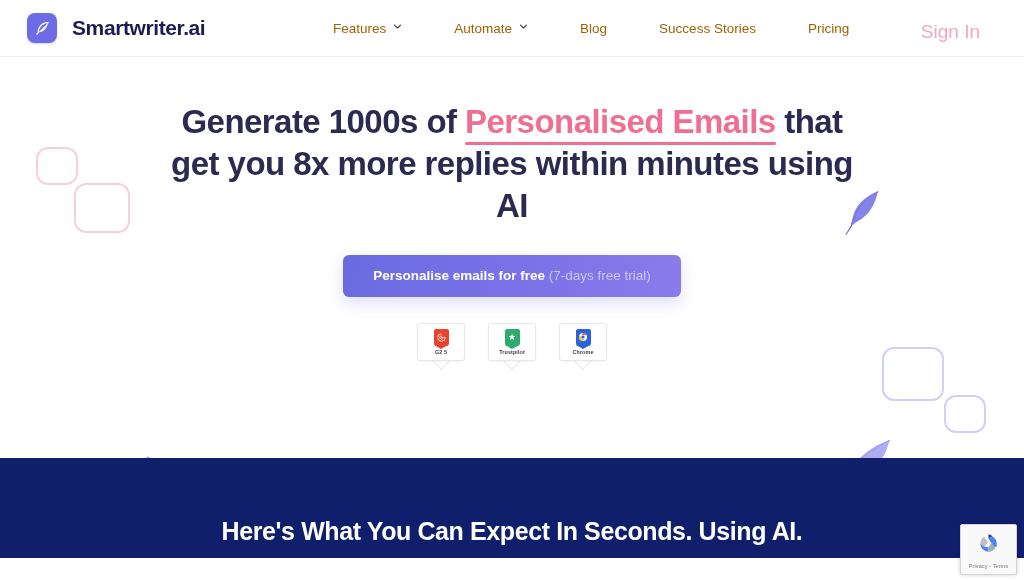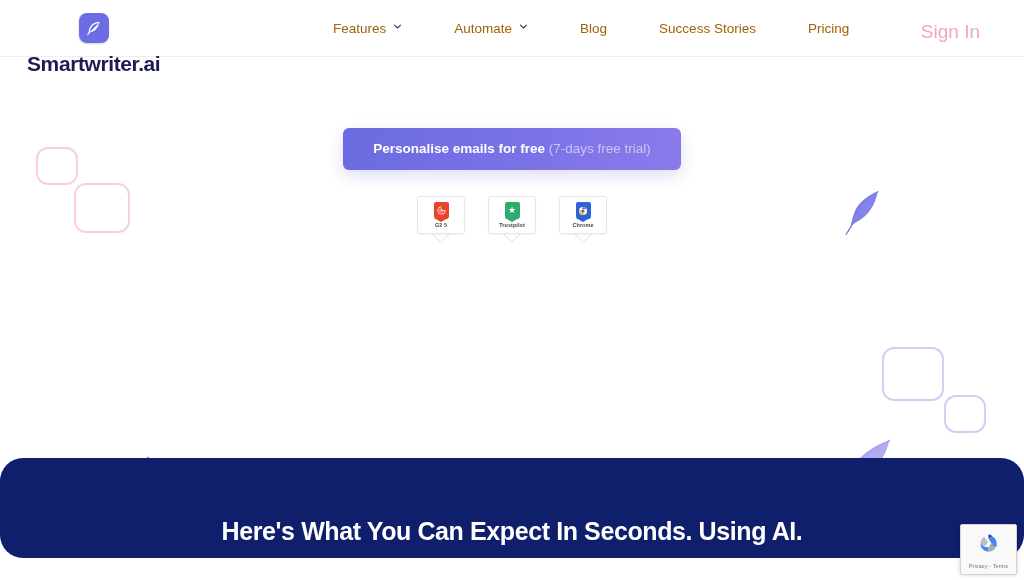--- a/index.html
+++ b/index.html
@@ -22,23 +22,22 @@
     display: flex;
     align-items: center;
     z-index: 40;
   }
   .brand {
     position: absolute;
     left: 27px;
     top: 13px;
     display: flex;
     align-items: center;
-    gap: 9px;
+    gap: 15px;
     text-decoration: none;
-    flex-direction: column;
   }
   .brand-mark {
     width: 30px; height: 30px;
     border-radius: 8px;
     background: #6c6ce5;
     display: flex; align-items: center; justify-content: center;
     box-shadow: 0 1px 2px rgba(80,80,160,.25);
   }
   .brand-name {
     font-size: 21px;
@@ -227,21 +226,20 @@
 
   
   .dark {
     position: relative;
     height: 100px;
     background: #0f1f6b;
     width: 100%;
     display: flex;
     align-items: flex-end;
     justify-content: center;
-    border-radius: 23px;
   }
   .dark h2 {
     font-size: 25px;
     font-weight: 700;
     color: #ffffff;
     letter-spacing: -0.4px;
     margin-bottom: 12px;
   }
 
   
@@ -336,20 +334,21 @@
       </svg>
     </div>
     <div class="feather f3">
       <svg viewBox="0 0 72 56" width="70" height="56">
         <path d="M66 4C52 10 30 24 16 40c-5 6-10 12-10 12" stroke="#9a98ee" stroke-width="1.6" fill="none" stroke-linecap="round"></path>
         <path d="M66 4c-6 22-20 34-38 42-8 4-16 6-16 6s6-12 14-22C38 16 52 7 66 4z" fill="#a6a4f0" opacity=".9"></path>
       </svg>
     </div>
 
     <div class="hero-inner">
+      <h1 class="headline"><span>Generate 1000s of </span><span class="hl-accent">Personalised Emails</span><span> that get you 8x more replies within minutes using AI</span></h1>
 
 
       <div class="cta-wrap">
         <button class="cta-btn"><span>Personalise emails for free</span> <span class="cta-sub">(7-days free trial)</span></button>
       </div>
 
 
       <div class="badges">
 
         <div class="badge">

